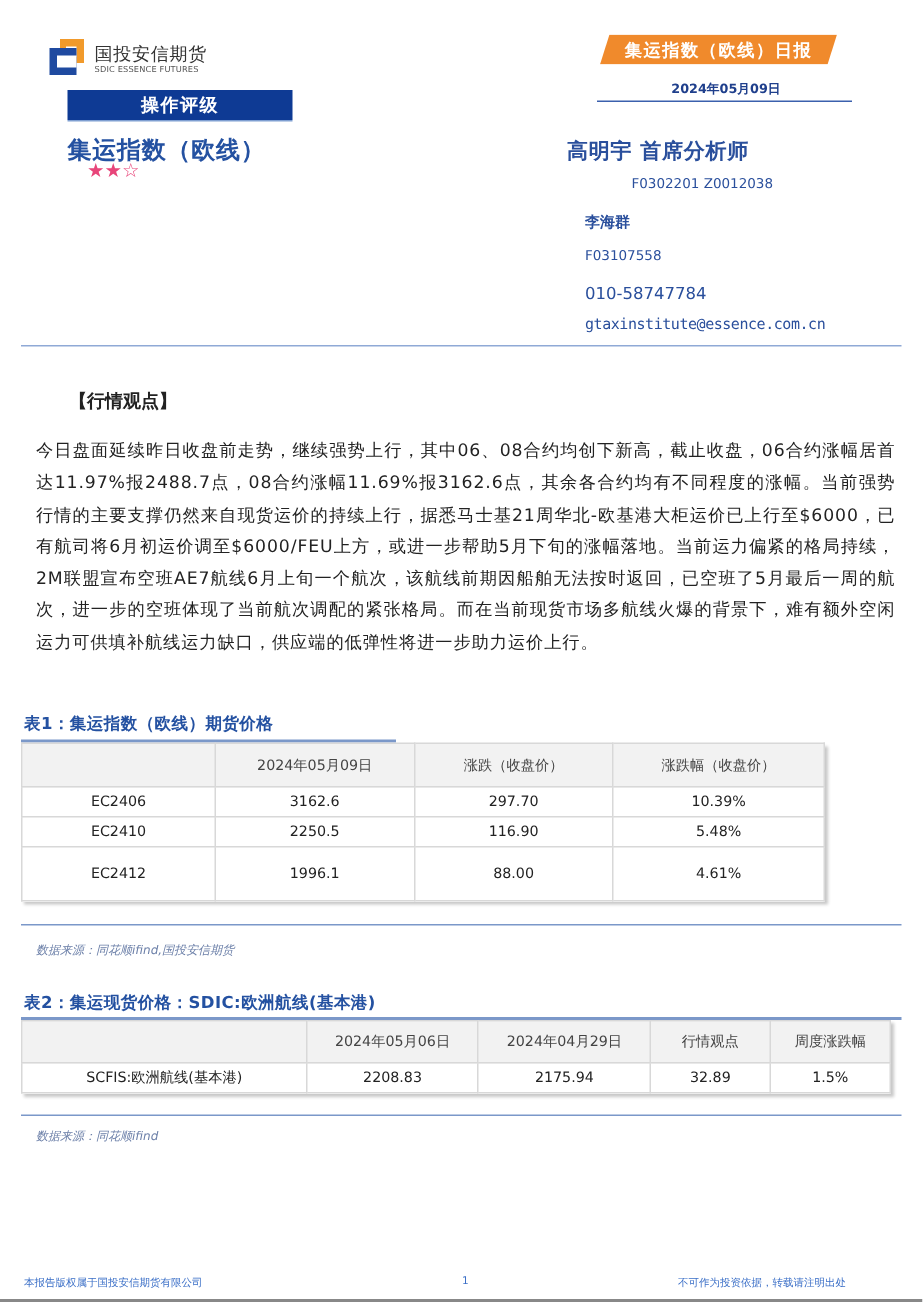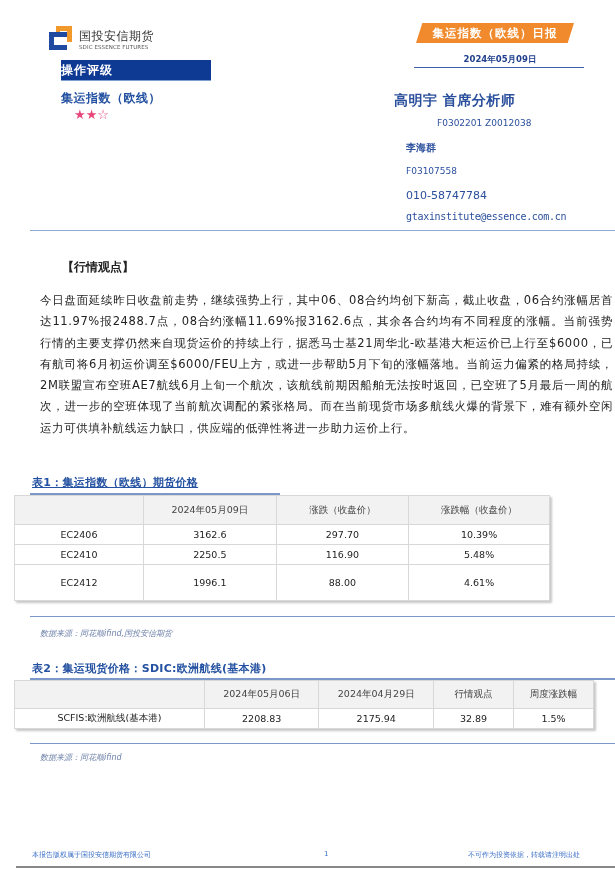--- a/index.html
+++ b/index.html
@@ -1,34 +1,34 @@
 <!DOCTYPE html>
 <html><head>
 <meta charset="utf-8">
 <style>
   * { box-sizing: border-box; margin: 0; padding: 0; }
   html, body { width: 615px; height: 870px; background: #ffffff; overflow: hidden; }
   body { position: relative; font-family: "DejaVu Sans", "Liberation Sans", sans-serif; color: #222; }
 
-  .abs { position: absolute; margin-left: 16px; }
+  .abs { position: absolute; }
 
   
   .logo { left: 33px; top: 26px; width: 110px; height: 26px; }
   .logo-mark { position: absolute; left: 0; top: 0; width: 24px; height: 24px; }
   .logo-mark .blue { position: absolute; left: 0; top: 6px; width: 18px; height: 18px; background: #1f4aa0; }
   .logo-mark .blue-inner { position: absolute; left: 5px; top: 11px; width: 13px; height: 8px; background: #fff; }
   .logo-mark .orange { position: absolute; left: 7px; top: 0; width: 16px; height: 16px; background: #f19a2b; }
   .logo-mark .orange-inner { position: absolute; left: 11px; top: 5px; width: 7px; height: 7px; background: #fff; }
   .logo-cn { position: absolute; left: 30px; top: 2px; font-size: 12px; color: #333; letter-spacing: 0.5px; white-space: nowrap; }
   .logo-en { position: absolute; left: 30px; top: 18px; font-size: 5.5px; color: #555; letter-spacing: 0.1px; white-space: nowrap; }
 
   
-  .rating-bar { left: 45px; top: 60px; width: 150px; height: 20px; background: #0e3a94; color: #fff; font-size: 12px; font-weight: bold; text-align: left; line-height: 20px; letter-spacing: 1px; }
+  .rating-bar { left: 45px; top: 60px; width: 150px; height: 20px; background: #0e3a94; color: #fff; font-size: 12px; font-weight: bold; text-align: center; line-height: 20px; letter-spacing: 1px; }
   .rating-underline { left: 45px; top: 80px; width: 150px; height: 1px; background: #7f9fd1; }
-  .rating-subject { left: 45px; top: 90px; font-size: 12px; font-weight: bold; color: #2451a1; white-space: nowrap; letter-spacing: 0.5px; }
+  .rating-subject { left: 45px; top: 90px; font-size: 16px; font-weight: bold; color: #2451a1; white-space: nowrap; letter-spacing: 0.5px; }
   .stars { left: 58px; top: 107px; font-size: 13px; color: #e8457a; letter-spacing: 0; }
 
   
   .report-banner { left: 400px; top: 23px; width: 158px; height: 20px; }
   .report-banner .bg { position: absolute; inset: 0; background: #f08a2c; clip-path: polygon(4% 0, 100% 0, 96% 100%, 0 100%); }
   .report-banner .txt { position: absolute; inset: 0; color: #fff; font-size: 11.5px; font-weight: bold; text-align: center; line-height: 20px; letter-spacing: 1px; white-space: nowrap; }
   .report-date { left: 400px; top: 54px; width: 168px; text-align: center; font-size: 8.5px; font-weight: bold; color: #1f3f8c; }
   .report-date-line { left: 398px; top: 67px; width: 170px; height: 1px; background: #3b60ad; }
 
   .analyst-name { left: 378px; top: 92px; font-size: 14px; font-weight: bold; color: #2a4f9c; white-space: nowrap; letter-spacing: 0.5px; }
@@ -93,21 +93,21 @@
 <div class="abs analyst-id">F0302201  Z0012038</div>
 <div class="abs analyst2-name">李海群</div>
 <div class="abs analyst2-id">F03107558</div>
 <div class="abs phone">010-58747784</div>
 <div class="abs email">gtaxinstitute@essence.com.cn</div>
 <div class="abs header-rule"></div>
 
 <div class="abs section-heading">【行情观点】</div>
 <div class="abs body-text">今日盘面延续昨日收盘前走势，继续强势上行，其中06、08合约均创下新高，截止收盘，06合约涨幅居首达11.97%报2488.7点，08合约涨幅11.69%报3162.6点，其余各合约均有不同程度的涨幅。当前强势行情的主要支撑仍然来自现货运价的持续上行，据悉马士基21周华北-欧基港大柜运价已上行至$6000，已有航司将6月初运价调至$6000/FEU上方，或进一步帮助5月下旬的涨幅落地。当前运力偏紧的格局持续，2M联盟宣布空班AE7航线6月上旬一个航次，该航线前期因船舶无法按时返回，已空班了5月最后一周的航次，进一步的空班体现了当前航次调配的紧张格局。而在当前现货市场多航线火爆的背景下，难有额外空闲运力可供填补航线运力缺口，供应端的低弹性将进一步助力运价上行。</div>
 
-<div class="abs table-caption" style="left:16px; top:475px;text-decoration:underline;">表1：集运指数（欧线）期货价格</div>
+<div class="abs table-caption" style="left:16px; top:475px;">表1：集运指数（欧线）期货价格</div>
 <div class="abs caption-rule" style="left:14px; top:493px; width:250px;"></div>
 
 <table class="data" style="left: 14px; top: 495px; width: 536px;" id="t1">
 <thead>
       <tr style="height: 29px;">
         <th style="width: 110px;"></th>
         <th style="width: 113px;">2024年05月09日</th>
         <th style="width: 113px;">涨跌（收盘价）</th>
         <th style="width: 120px;">涨跌幅（收盘价）</th>
       </tr>

